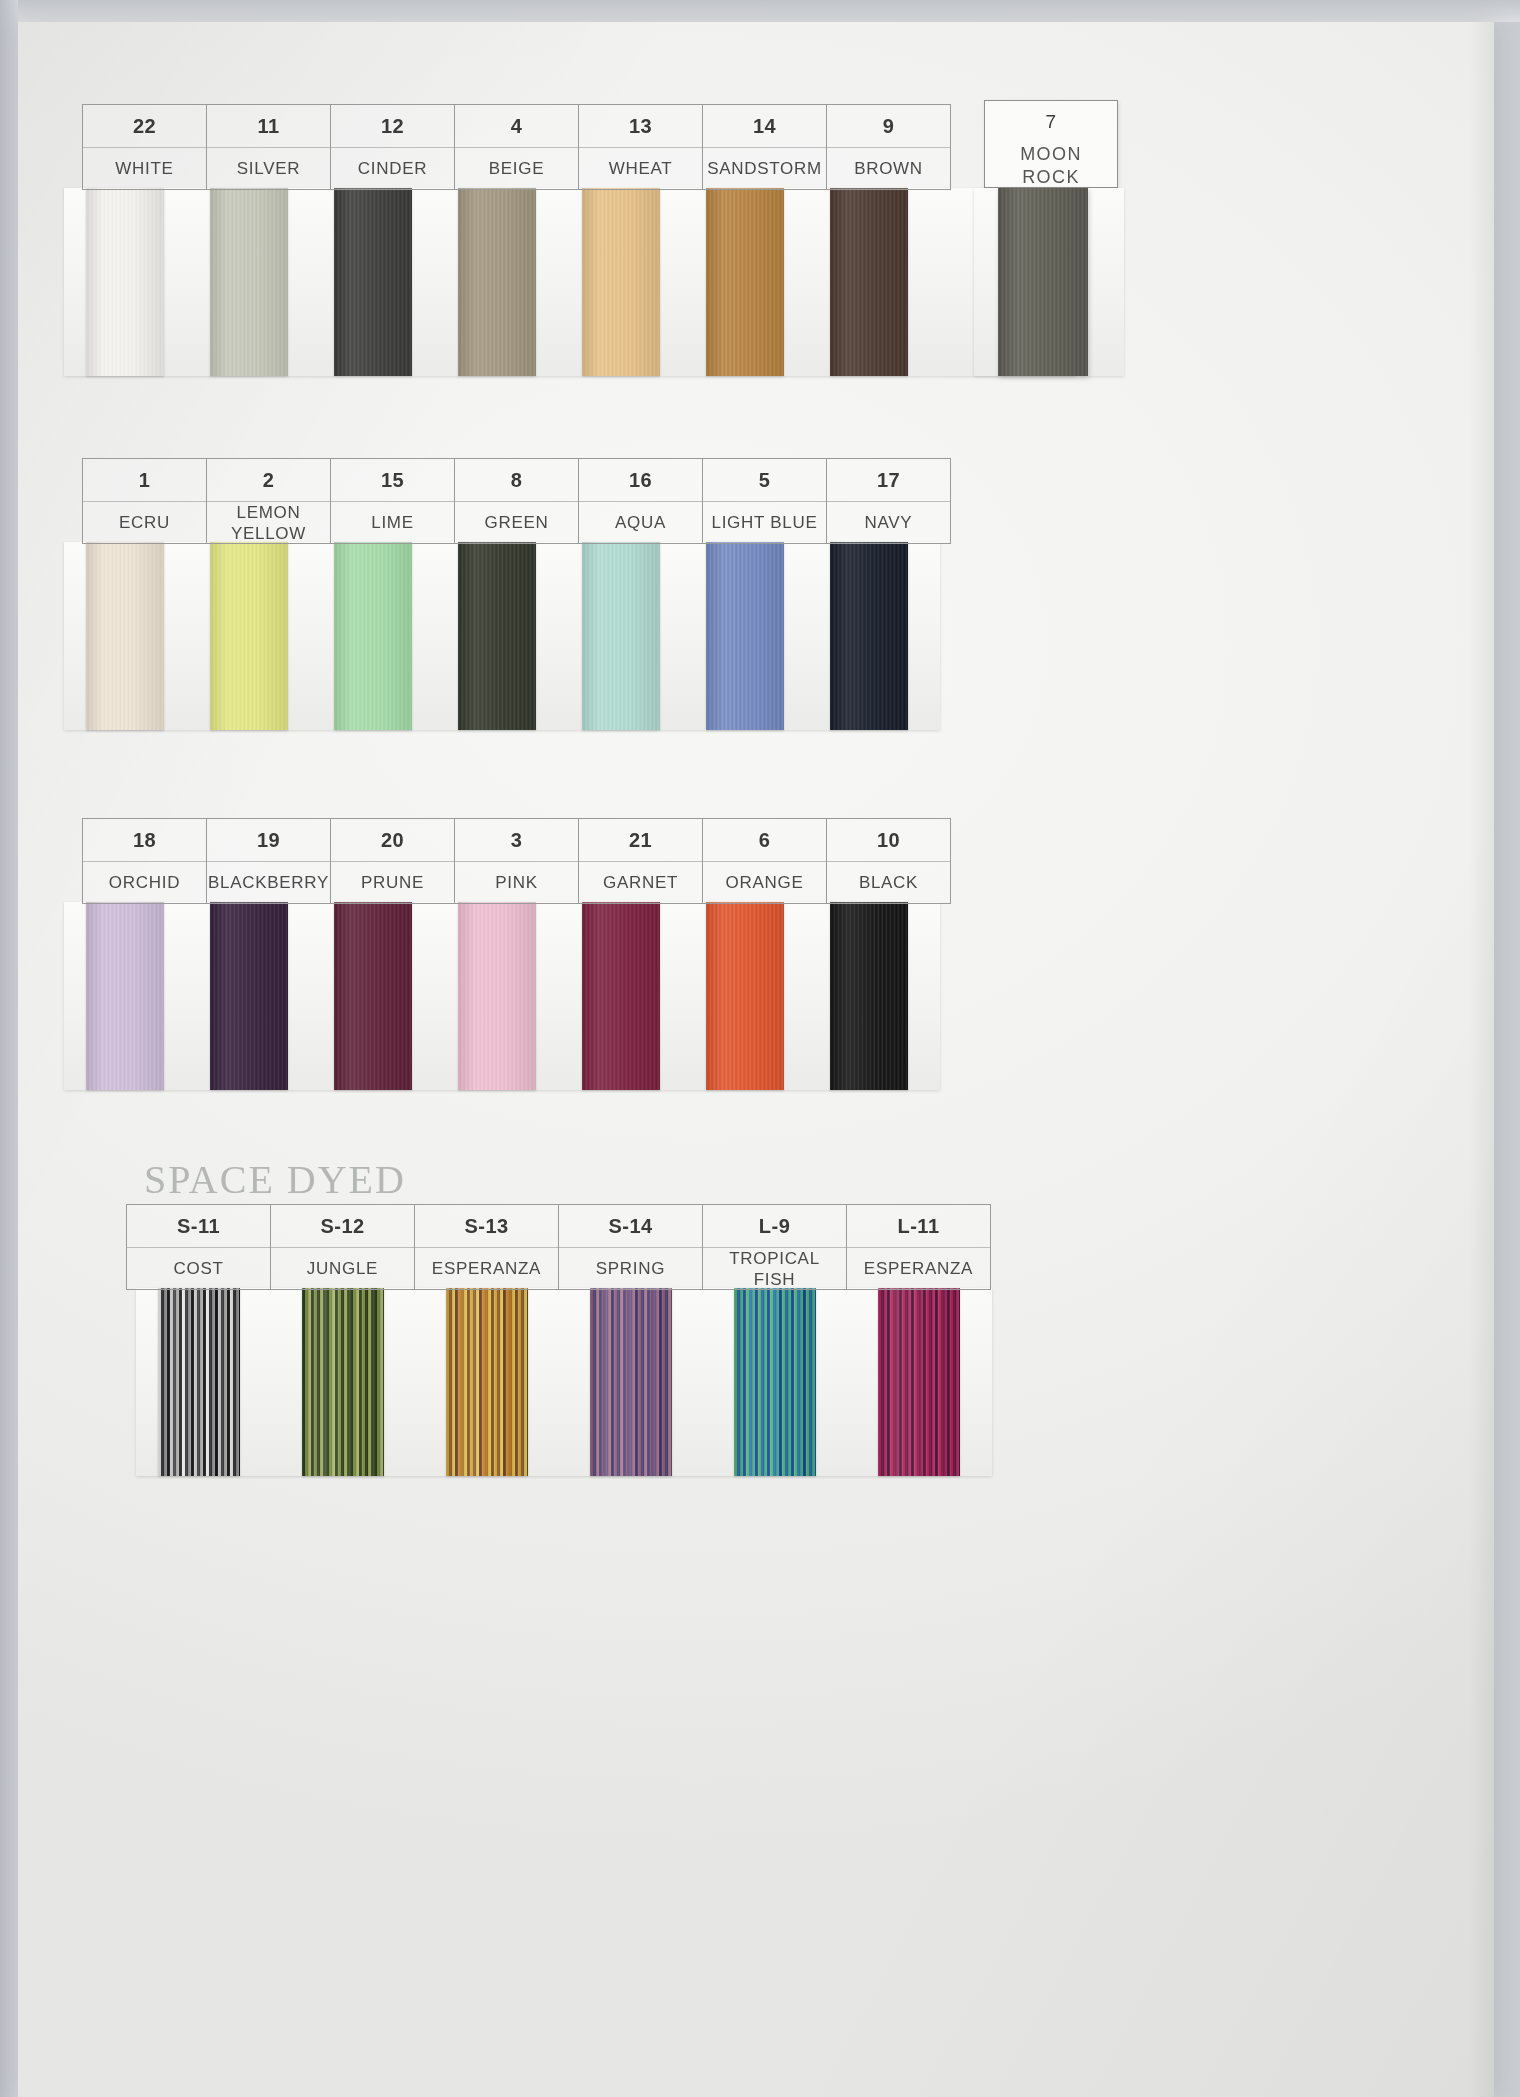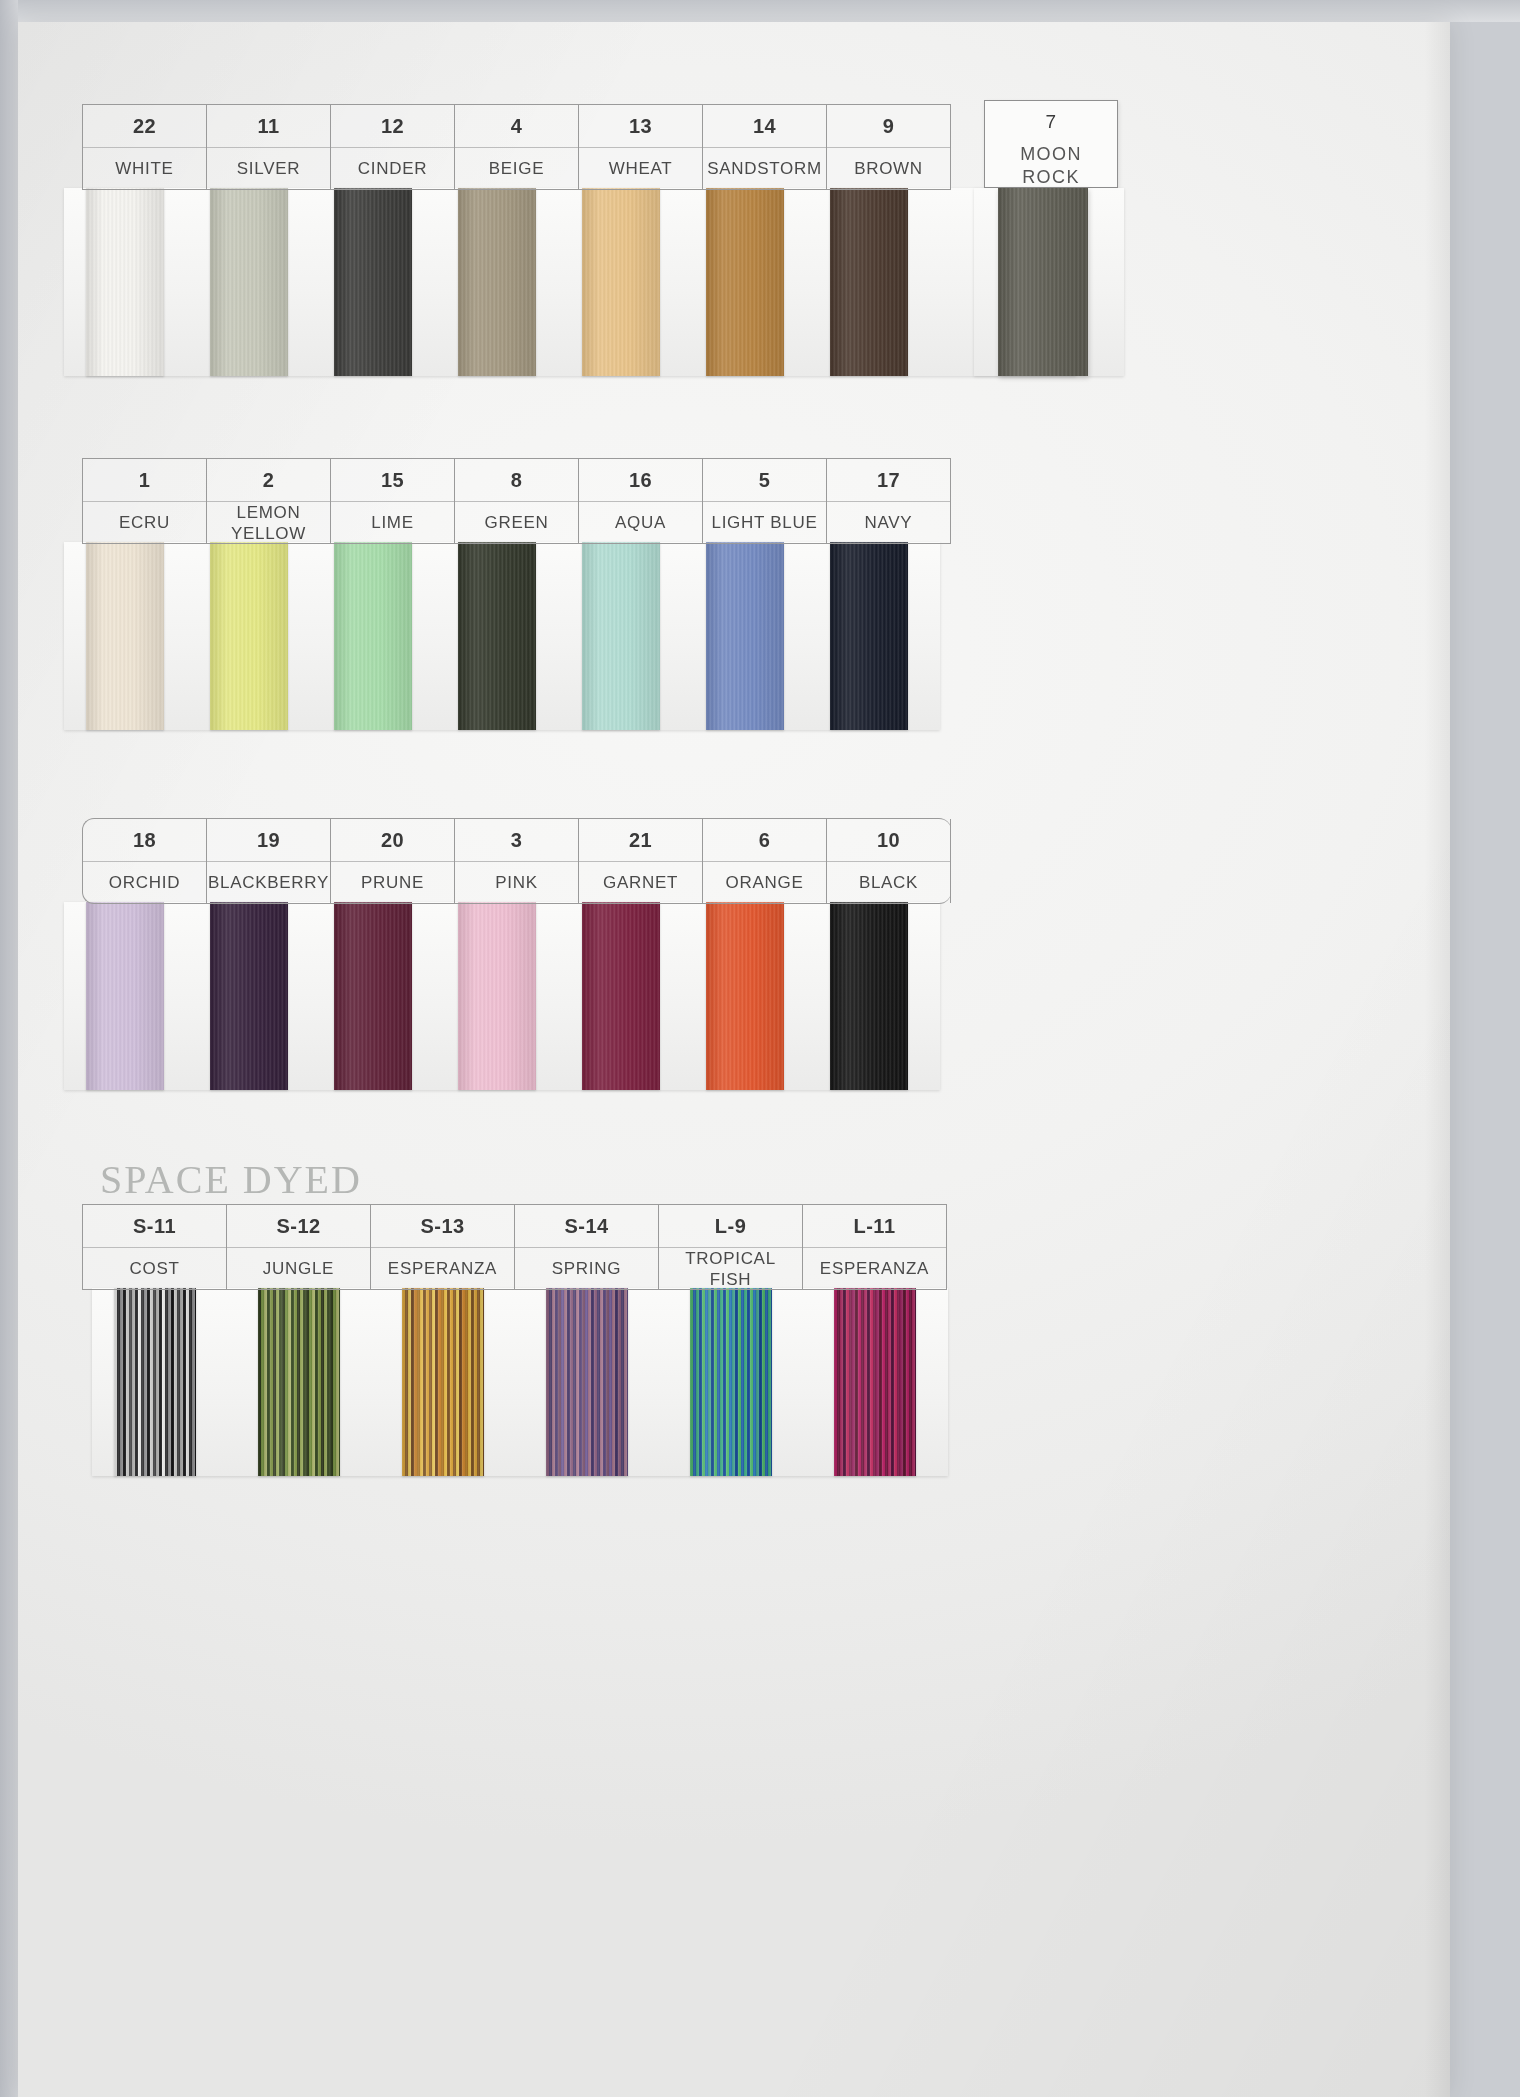--- a/index.html
+++ b/index.html
@@ -19,20 +19,21 @@
   #sheet {
     position: absolute;
     left: 18px;
     top: 22px;
     width: 1432px;
     height: 2075px;
     background:
       linear-gradient(118deg, rgba(0,0,0,0.045) 0%, rgba(0,0,0,0.0) 26%, rgba(0,0,0,0.0) 72%, rgba(0,0,0,0.035) 100%),
       radial-gradient(ellipse 1500px 1200px at 46% 30%, #f7f7f6 0%, #f2f2f1 48%, #ececeb 78%, #e6e6e5 100%);
     box-shadow: 0 0 26px rgba(0,0,0,0.10);
+    padding-left: 44px;
   }
   
   #sheet:after {
     content: "";
     position: absolute;
     right: 0; top: 0;
     width: 26px; height: 100%;
     background: linear-gradient(90deg, rgba(0,0,0,0) 0%, rgba(0,0,0,0.06) 100%);
     pointer-events: none;
   }
@@ -257,21 +258,21 @@
       <div class="section" style="left: 0px; top: 0px; width: 100%;">
         <div class="yarn-strip" style="left: 46px; top: 880px; width: 876px; height: 188px;">
           <div class="swatch" style="left: 22px; width: 78px; height: 188px; background: rgb(207, 190, 218);"></div>
           <div class="swatch" style="left: 146px; width: 78px; height: 188px; background: rgb(53, 32, 59);"></div>
           <div class="swatch" style="left: 270px; width: 78px; height: 188px; background: rgb(95, 32, 55);"></div>
           <div class="swatch" style="left: 394px; width: 78px; height: 188px; background: rgb(239, 190, 209);"></div>
           <div class="swatch" style="left: 518px; width: 78px; height: 188px; background: rgb(123, 31, 62);"></div>
           <div class="swatch" style="left: 642px; width: 78px; height: 188px; background: rgb(225, 84, 43);"></div>
           <div class="swatch" style="left: 766px; width: 78px; height: 188px; background: rgb(20, 20, 20);"></div>
         </div>
-        <div class="label-table" style="position: absolute; left: 64px; top: 796px; height: 84px; border-radius: 12px;">
+        <div class="label-table" style="position: absolute; left: 64px; top: 796px; height: 84px;">
           <div class="label-cell" style="width: 124px;">
             <div class="code">18</div>
             <div class="cname">ORCHID</div>
           </div>
           <div class="label-cell" style="width: 124px;">
             <div class="code">19</div>
             <div class="cname">BLACKBERRY</div>
           </div>
           <div class="label-cell" style="width: 124px;">
             <div class="code">20</div>

